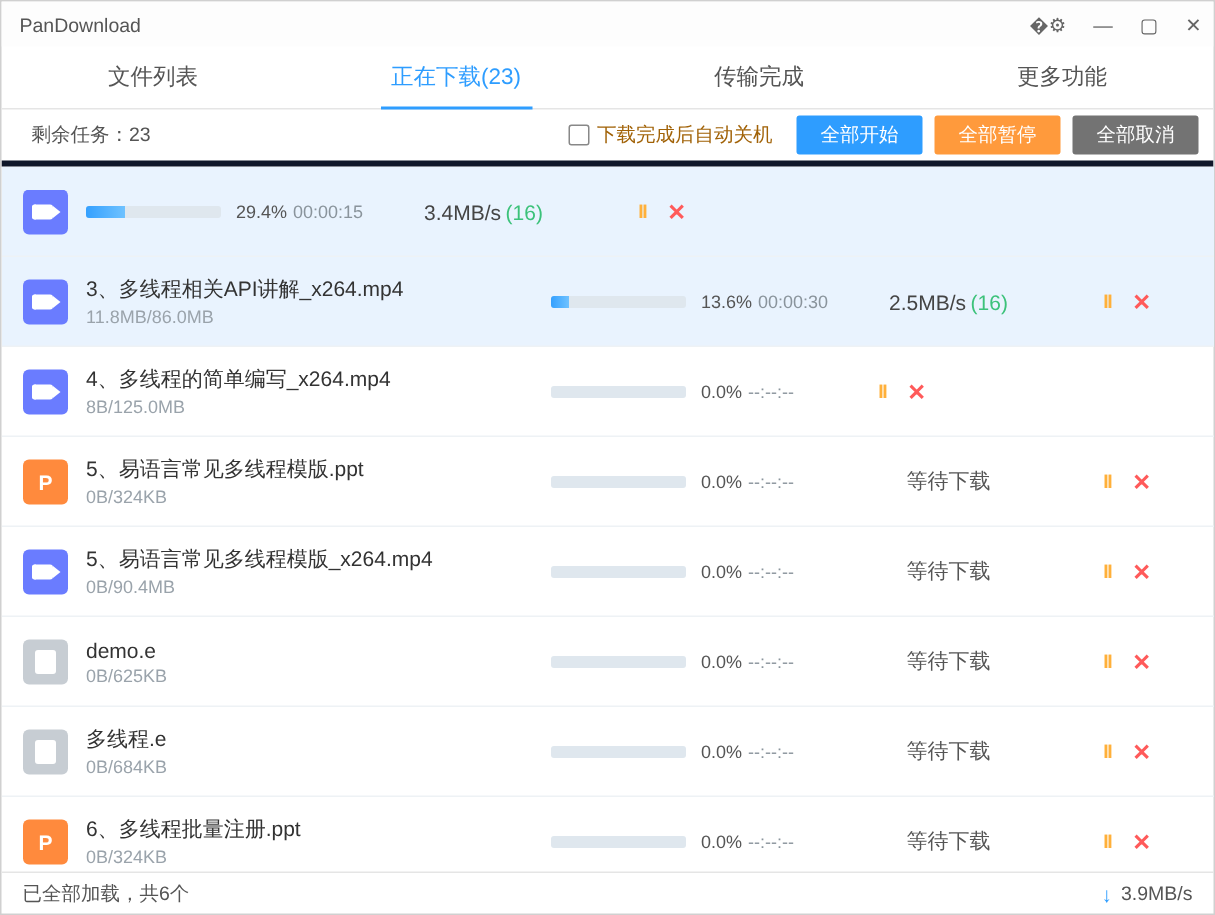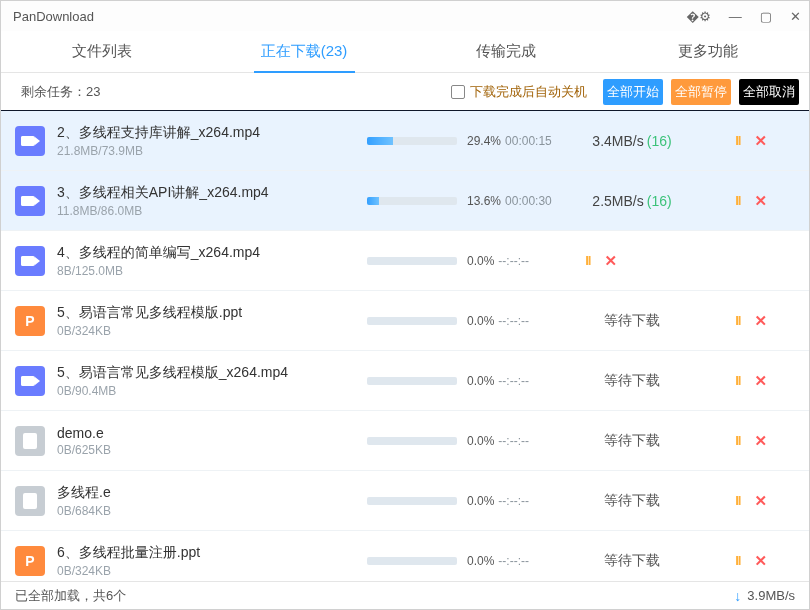--- a/index.html
+++ b/index.html
@@ -55,39 +55,39 @@
     background: #2e9dff;
   }
 
   
   .toolbar {
     display: flex;
     align-items: center;
     height: 38px;
     padding: 0 10px 0 20px;
     gap: 8px;
-    border-bottom: 1px solid #0f172a;
+    border-bottom: 4px solid #0f172a;
   }
   .toolbar .remaining { color: #555; flex: 0 0 auto; margin-right: auto; }
   .toolbar .shutdown { display: flex; align-items: center; gap: 5px; color: #a16207; margin-right: 8px; }
   .toolbar .shutdown .cb {
     width: 14px; height: 14px; border: 1px solid #888; border-radius: 2px; display: inline-block;
   }
   .toolbar .btn {
     height: 26px;
-    padding: 0 4px;
+    padding: 0 16px;
     color: #fff;
     display: flex; align-items: center; justify-content: center;
     border-radius: 2px;
     cursor: pointer;
     font-size: 13px;
   }
   .btn-start  { background: #2e9dff; }
   .btn-pause  { background: #ff9a3c; }
-  .btn-cancel { background: #000000; }
+  .btn-cancel { background: #737373; }
 
   
   .list {
     height: calc(100% - 30px - 42px - 38px - 28px);
     overflow-y: auto;
   }
   .row {
     display: flex;
     align-items: center;
     height: 60px;
@@ -215,24 +215,20 @@
       <span>全部暂停</span>
     </div>
   <div class="btn btn-cancel">
       <span>全部取消</span>
     </div>
 </div>
 
 <div class="list">
     <div class="row">
       <div class="icon video"></div>
-      <div class="namecol">
-        <span class="fname">2、多线程支持库讲解_x264.mp4</span>
-        <span class="fsize">21.8MB/73.9MB</span>
-      </div>
       <div class="progresscol">
         <div class="barwrap">
           <div class="bar">
             <div class="fill" style="width:29.4%"></div>
           </div>
           <span class="pct">29.4%</span>
         </div>
         <span class="time">00:00:15</span>
       </div>
       <div class="speedcol"><span>3.4MB/s</span><span class="threads">(16)</span></div>

